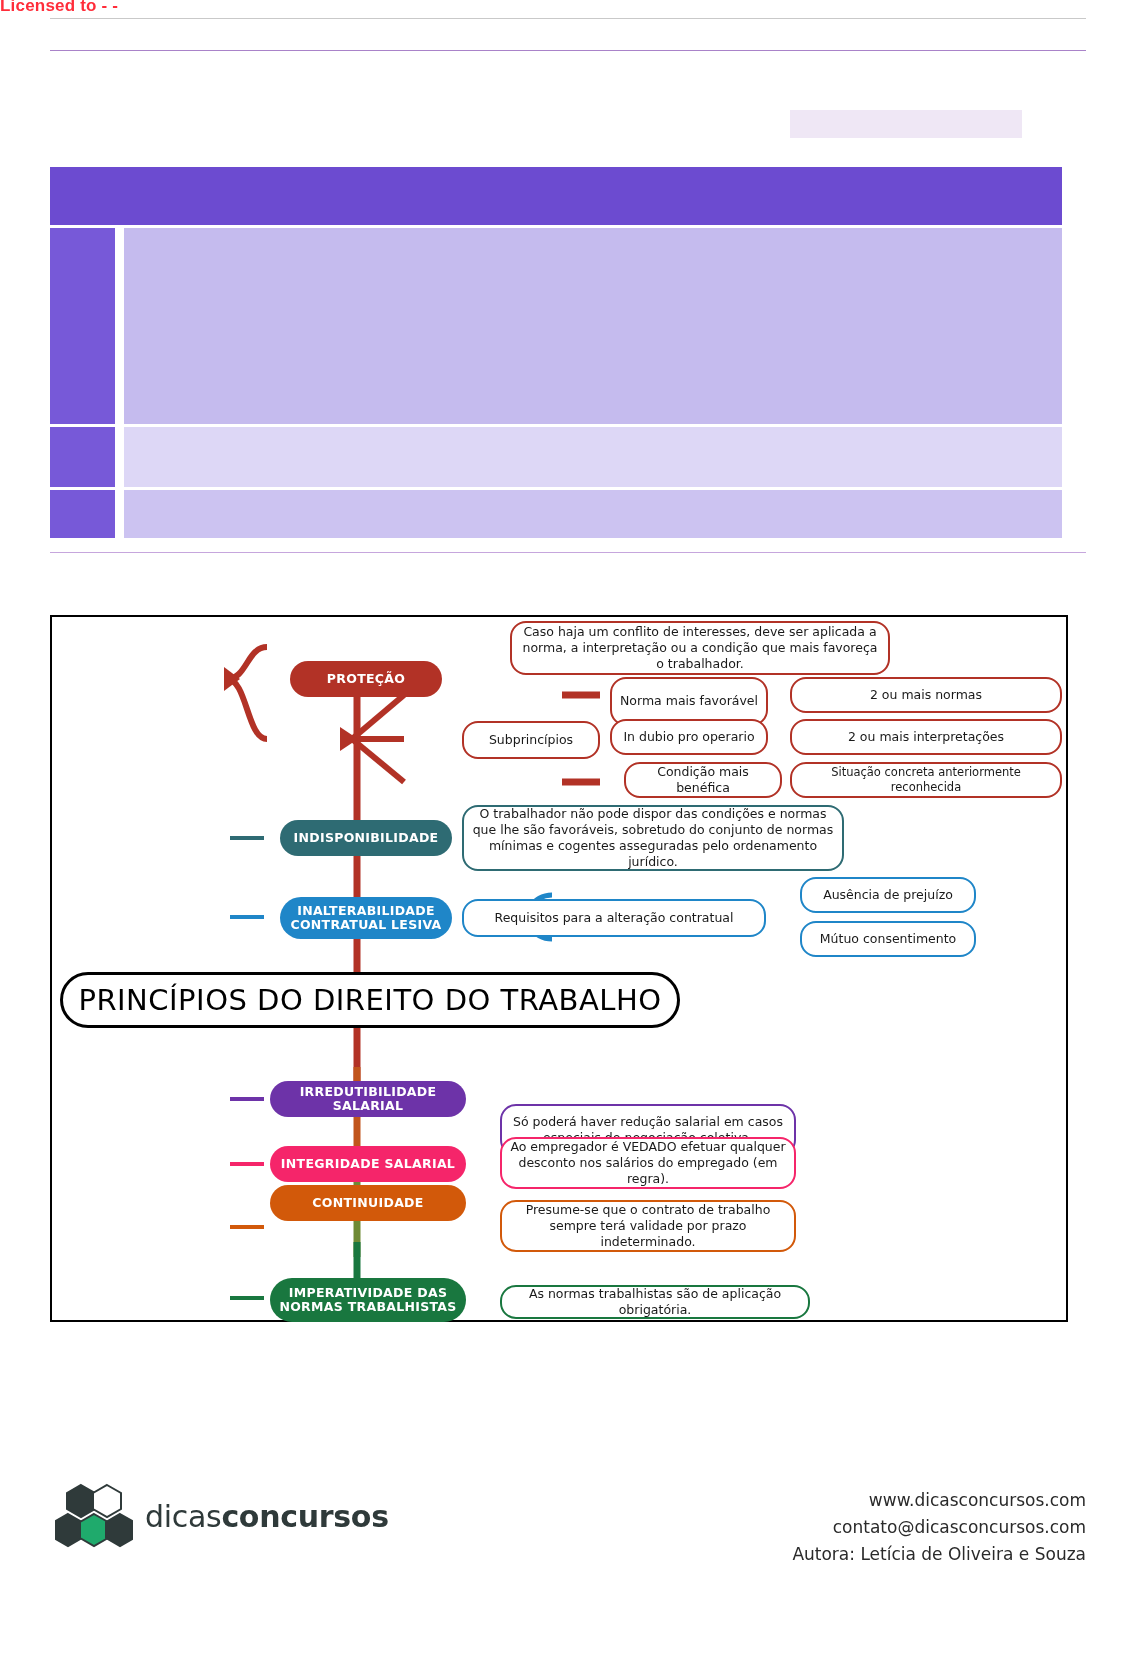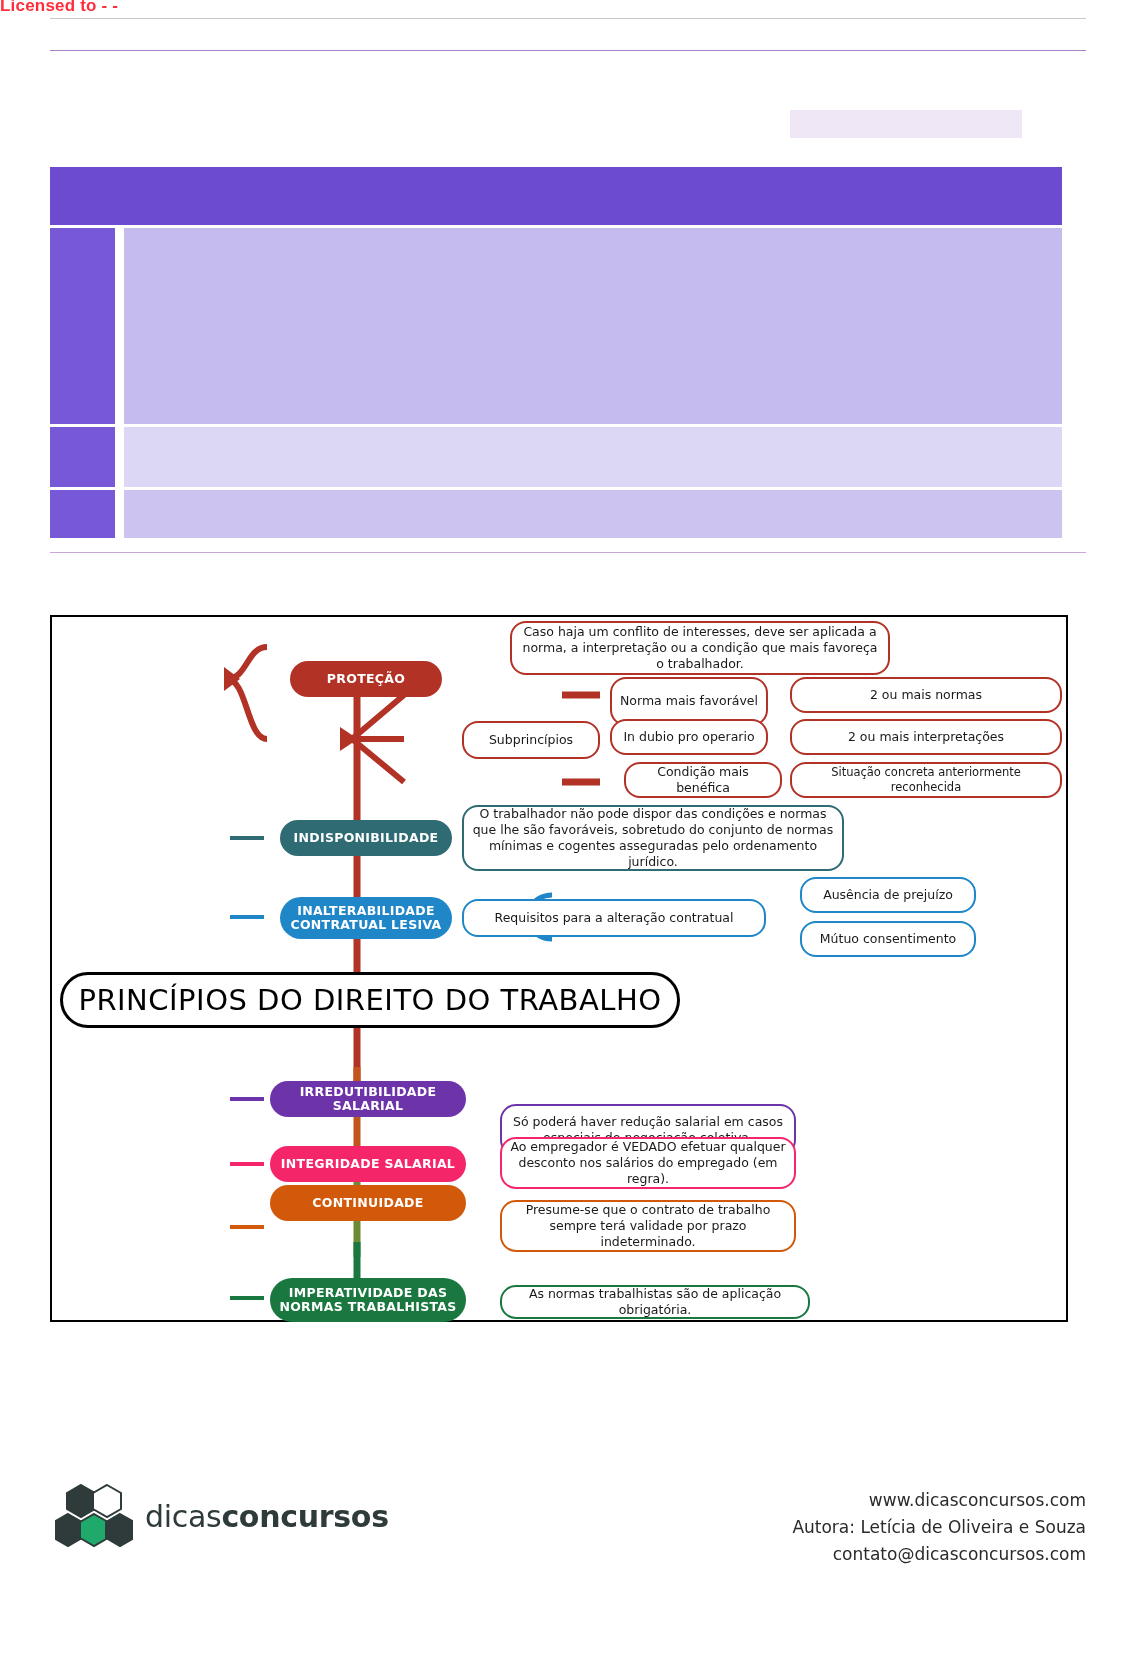--- a/index.html
+++ b/index.html
@@ -245,17 +245,17 @@
         <polygon points="65,33 79,41 79,57 65,65 51,57 51,41" fill="#2f3a3a"></polygon>
       </g>
     </svg>
     <div class="logo-text">
       <span>dicas</span><b>concursos</b>
     </div>
   </div>
 
   <div class="footer-lines">
     <div>www.dicasconcursos.com</div>
+    <div>contato@dicasconcursos.com</div>
     <div>Autora: Letícia de Oliveira e Souza</div>
-    <div>contato@dicasconcursos.com</div>
   </div>
 
 </div>
 
 </body></html>

